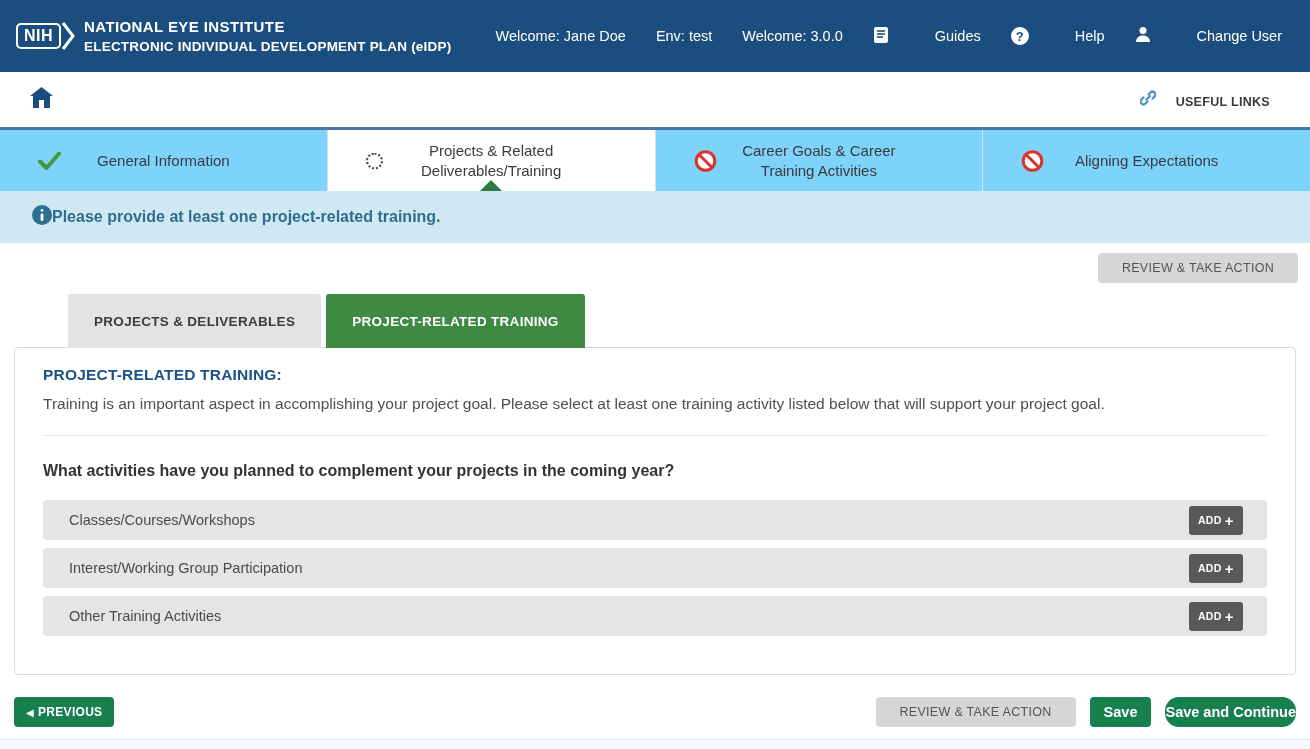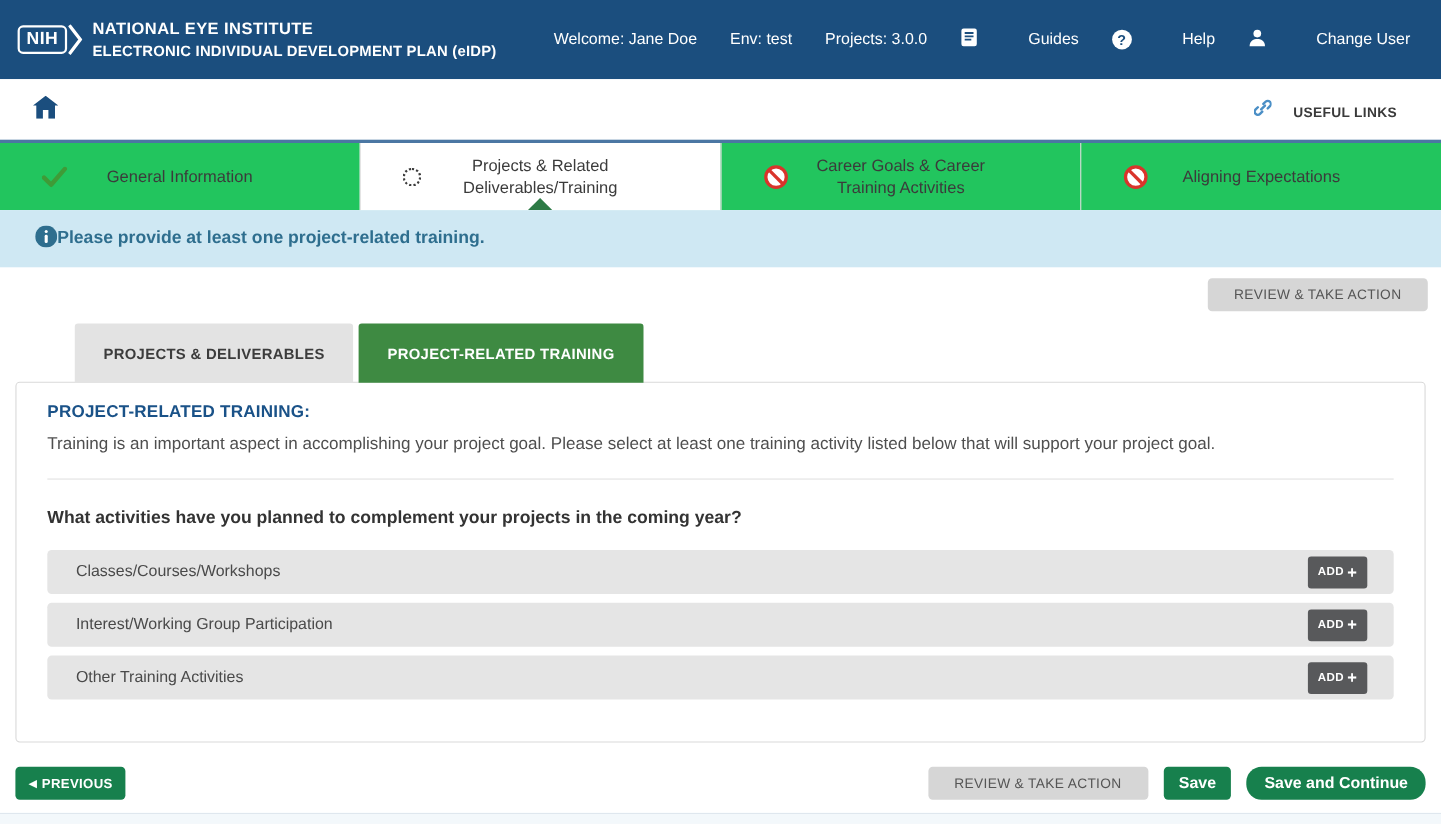--- a/index.html
+++ b/index.html
@@ -33,21 +33,21 @@
   .toolbar {
     height:58px; background:#fff; border-bottom:3px solid #4b77a3;
     display:flex; align-items:center; padding:0 40px 0 30px;
   }
   .home-btn { cursor:pointer; display:flex; align-items:center; }
   .useful-links {
     margin-left:auto; display:flex; align-items:flex-end; gap:20px; cursor:pointer;
     font-size:12.5px; font-weight:bold; letter-spacing:.3px; color:#3a3a3a;
   }
   
-  .steps { display:flex; height:61px; background:#22c55e; }
+  .steps { display:flex; height:61px; background:#7dd3fc; }
   .step {
     flex:1; position:relative; display:flex; align-items:center; justify-content:center;
     font-size:15px; color:#3b3b3b; text-align:center; cursor:pointer;
     border-left:1px solid #dedede; line-height:1.3;
   }
   .step:first-child { border-left:none; }
   .step.active { background:#fff; }
   .step.active::after {
     content:""; position:absolute; bottom:0; left:50%; margin-left:-11px;
     border-left:11px solid transparent; border-right:11px solid transparent;
@@ -98,21 +98,21 @@
     display:flex; align-items:center; gap:3px; cursor:pointer; font-family:inherit;
   }
   .add-plus { font-size:15px; font-weight:bold; line-height:1; }
   
   .bottom-bar { display:flex; align-items:center; margin:22px 14px 0; }
   .btn-prev { font-size:12px; font-weight:bold; letter-spacing:.3px; padding:0 12px;
               display:flex; align-items:center; gap:4px; }
   .prev-arrow { font-size:10px; }
   .right-group { margin-left:auto; display:flex; align-items:center; gap:14px; }
   .btn-save { font-size:14.5px; font-weight:bold; padding:0 14px; }
-  .btn-save-continue { font-size:14.5px; font-weight:bold; padding:0 16px;border-radius:14px; }
+  .btn-save-continue { font-size:14.5px; font-weight:bold; padding:0 0;border-radius:14px; }
   
   .footer-strip {
     position:absolute; bottom:0; left:0; right:0; height:10px;
     background:#f3f8fb; border-top:1px solid #dfe7ee;
   }
 </style>
 </head>
 <body>
 
 <header class="app-header">
@@ -124,21 +124,21 @@
         </svg>
     </span>
     <div class="titles">
       <div class="org-name">NATIONAL EYE INSTITUTE</div>
       <div class="app-name">ELECTRONIC INDIVIDUAL DEVELOPMENT PLAN (eIDP)</div>
     </div>
   </div>
   <div class="header-right">
     <span class="hitem">Welcome: Jane Doe</span>
     <span class="hitem">Env: test</span>
-    <span class="hitem">Projects: 3.0.0</span>
+    <span class="hitem">Welcome: 3.0.0</span>
     <span class="hitem hbtn">
       <span>
         <svg width="16" height="18" viewBox="0 0 16 18">
             <rect x="1" y="1" width="14" height="16" rx="2" fill="#fff"></rect>
             <line x1="4" y1="5" x2="12" y2="5" stroke="#1b4e7e" stroke-width="1.6"></line>
             <line x1="4" y1="8" x2="12" y2="8" stroke="#1b4e7e" stroke-width="1.6"></line>
             <line x1="4" y1="11" x2="10" y2="11" stroke="#1b4e7e" stroke-width="1.6"></line>
           </svg>
       </span>
       <span>Guides</span>

